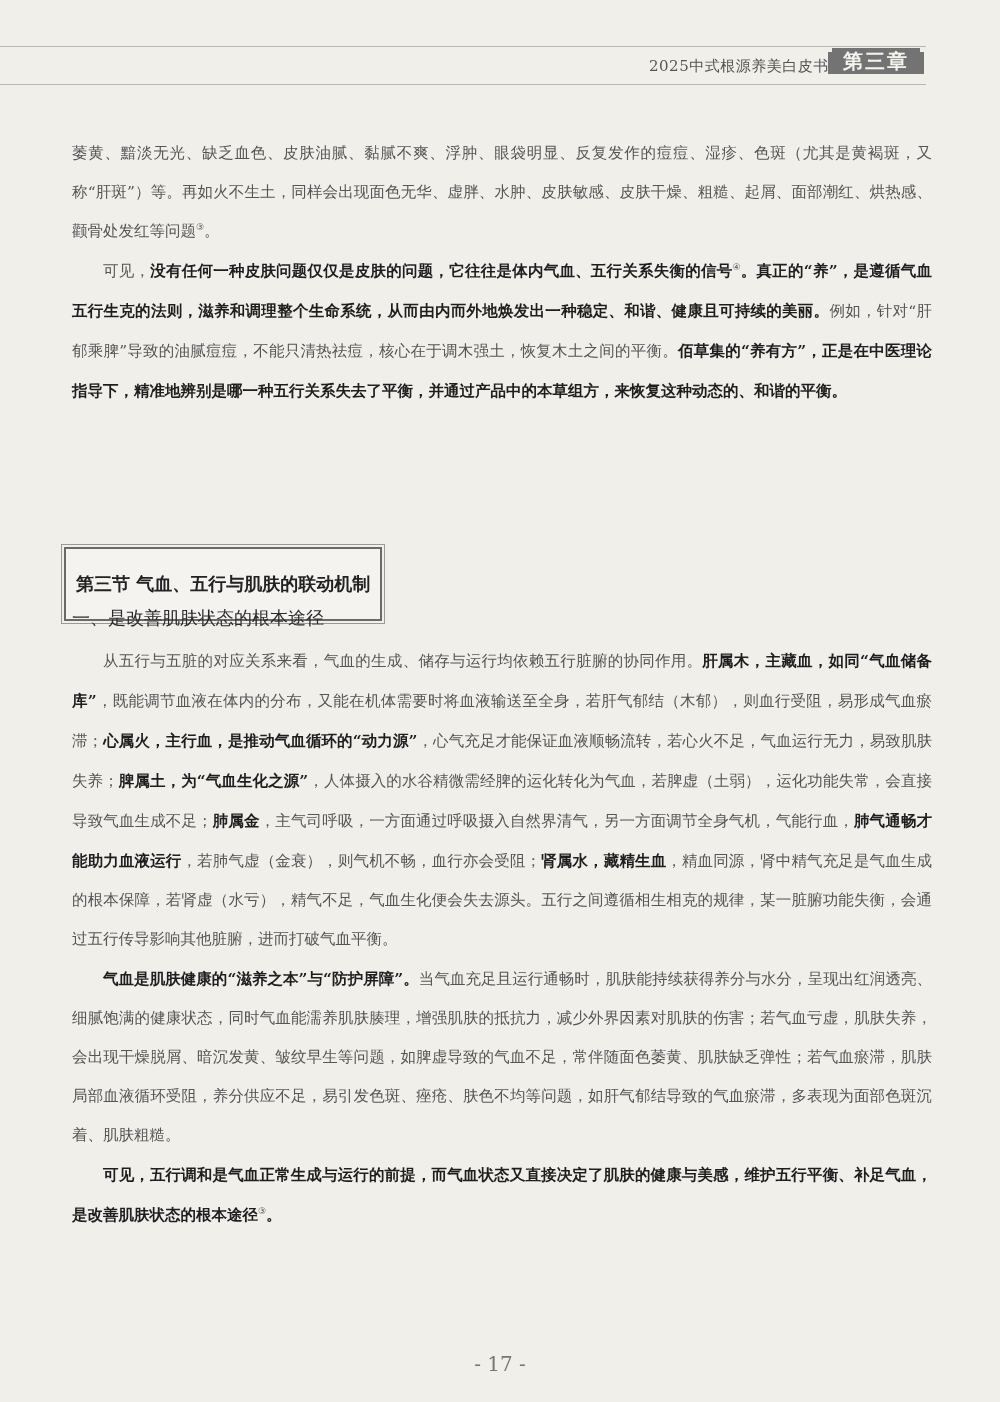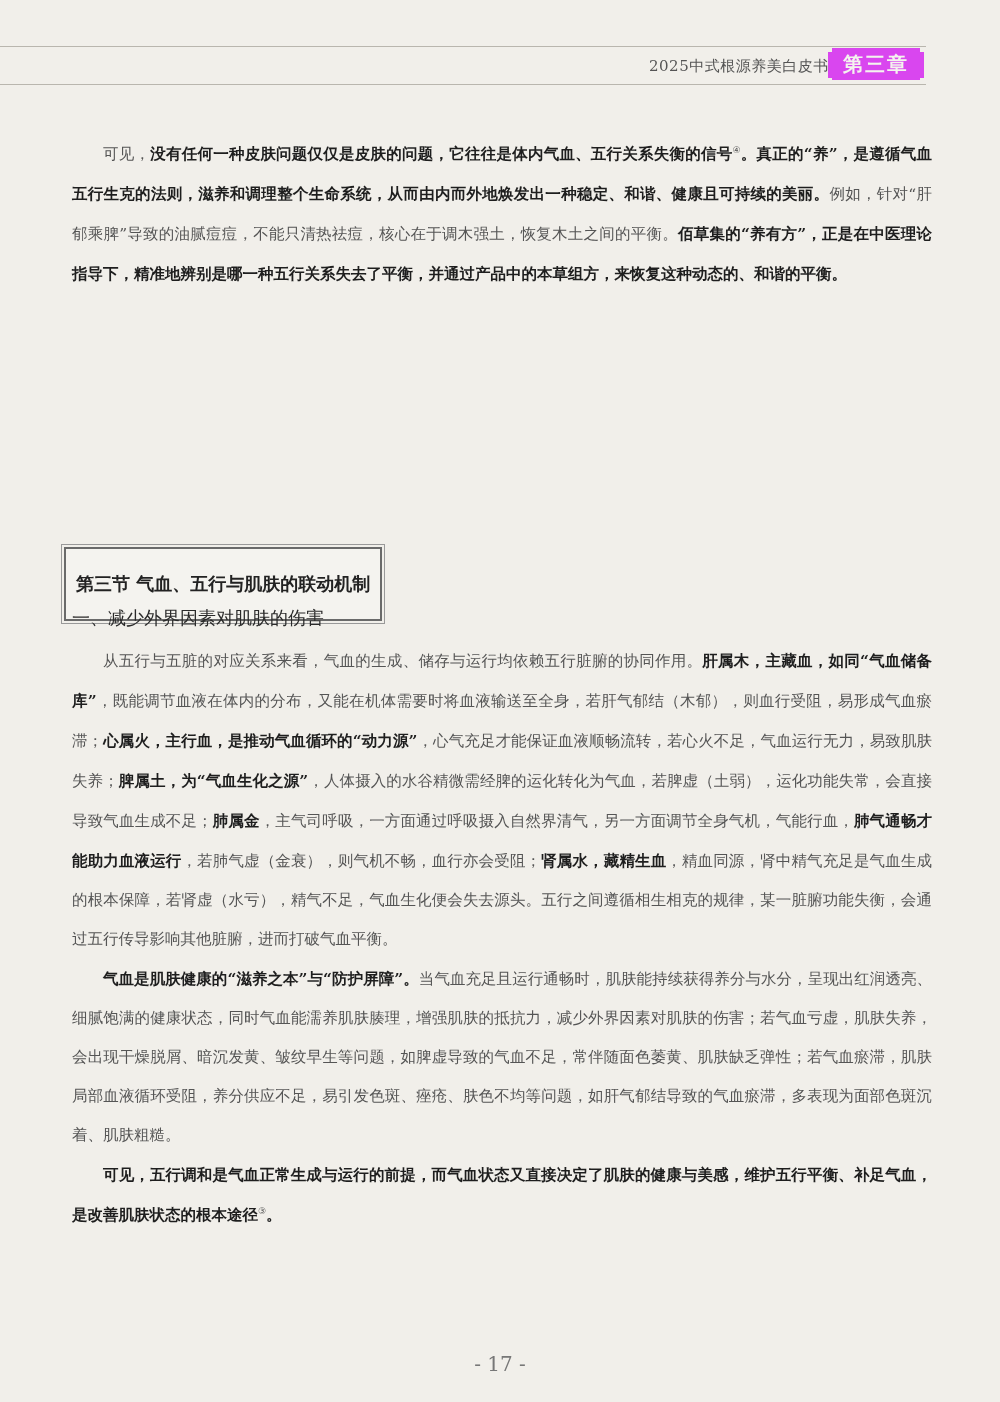--- a/index.html
+++ b/index.html
@@ -12,22 +12,22 @@
       overflow: hidden;
     }
     .header-line {
       position: absolute; left: 0; width: 926px; height: 1px; background: #b9b6ae;
     }
     .header-title {
       position: absolute; left: 636px; top: 57px;
       font-size: 15px; color: #555; letter-spacing: 0.5px; margin-left: 13px;
     }
     .chapter-badge {
-      position: absolute; left: 828px; top: 48px; width: 96px; height: 32px;
-      background: #d946ef; color: #f4f4ee;
+      position: absolute; left: 828px; top: 48px; width: 96px; height: 26px;
+      background: #737373; color: #f4f4ee;
       font-size: 20px; font-weight: bold;
       display: flex; align-items: center; justify-content: center;
       clip-path: polygon(4px 0, 92px 0, 92px 4px, 96px 4px, 96px 30px, 92px 30px, 92px 34px, 4px 34px, 4px 30px, 0 30px, 0 4px, 4px 4px);
       letter-spacing: 2px;
     }
     .content {
       position: absolute; left: 72px; width: 860px;
       font-size: 15.5px; line-height: 39px; text-align: justify;
       color: #555;
     }
@@ -57,28 +57,29 @@
   </style>
 </head>
 <body>
 
 <div class="header-line" style="top:46px;"></div>
 <div class="header-title">2025中式根源养美白皮书</div>
 <div class="chapter-badge">第三章</div>
 <div class="header-line" style="top:84px;"></div>
 
 <div class="content" style="top:134px;">
+  <p class="p"><span>萎黄、黯淡无光、缺乏血色、皮肤油腻、黏腻不爽、浮肿、眼袋明显、反复发作的痘痘、湿疹、色斑（尤其是黄褐斑，又称“肝斑”）等。再如火不生土，同样会出现面色无华、虚胖、水肿、皮肤敏感、皮肤干燥、粗糙、起屑、面部潮红、烘热感、颧骨处发红等问题</span><sup>③</sup><span>。</span></p>
   <p class="p indent"><span>可见，</span><b>没有任何一种皮肤问题仅仅是皮肤的问题，它往往是体内气血、五行关系失衡的信号</b><sup>④</sup><b>。真正的“养”，是遵循气血五行生克的法则，滋养和调理整个生命系统，从而由内而外地焕发出一种稳定、和谐、健康且可持续的美丽。</b><span>例如，针对“肝郁乘脾”导致的油腻痘痘，不能只清热祛痘，核心在于调木强土，恢复木土之间的平衡。</span><b>佰草集的“养有方”，正是在中医理论指导下，精准地辨别是哪一种五行关系失去了平衡，并通过产品中的本草组方，来恢复这种动态的、和谐的平衡。</b></p>
 </div>
 
 <div class="section-box">
   <span>第三节 气血、五行与肌肤的联动机制</span>
 </div>
 
-<div class="subheading">一、减少外界因素对肌肤的伤害</div>
+<div class="subheading">一、是改善肌肤状态的根本途径</div>
 
 <div class="content" style="top:641px;">
   <p class="p indent"><span>从五行与五脏的对应关系来看，气血的生成、储存与运行均依赖五行脏腑的协同作用。</span><b>肝属木，主藏血，如同“气血储备库”</b><span>，既能调节血液在体内的分布，又能在机体需要时将血液输送至全身，若肝气郁结（木郁），则血行受阻，易形成气血瘀滞；</span><b>心属火，主行血，是推动气血循环的“动力源”</b><span>，心气充足才能保证血液顺畅流转，若心火不足，气血运行无力，易致肌肤失养；</span><b>脾属土，为“气血生化之源”</b><span>，人体摄入的水谷精微需经脾的运化转化为气血，若脾虚（土弱），运化功能失常，会直接导致气血生成不足；</span><b>肺属金</b><span>，主气司呼吸，一方面通过呼吸摄入自然界清气，另一方面调节全身气机，气能行血，</span><b>肺气通畅才能助力血液运行</b><span>，若肺气虚（金衰），则气机不畅，血行亦会受阻；</span><b>肾属水，藏精生血</b><span>，精血同源，肾中精气充足是气血生成的根本保障，若肾虚（水亏），精气不足，气血生化便会失去源头。五行之间遵循相生相克的规律，某一脏腑功能失衡，会通过五行传导影响其他脏腑，进而打破气血平衡。</span></p>
   <p class="p indent"><b>气血是肌肤健康的“滋养之本”与“防护屏障”。</b><span>当气血充足且运行通畅时，肌肤能持续获得养分与水分，呈现出红润透亮、细腻饱满的健康状态，同时气血能濡养肌肤腠理，增强肌肤的抵抗力，减少外界因素对肌肤的伤害；若气血亏虚，肌肤失养，会出现干燥脱屑、暗沉发黄、皱纹早生等问题，如脾虚导致的气血不足，常伴随面色萎黄、肌肤缺乏弹性；若气血瘀滞，肌肤局部血液循环受阻，养分供应不足，易引发色斑、痤疮、肤色不均等问题，如肝气郁结导致的气血瘀滞，多表现为面部色斑沉着、肌肤粗糙。</span></p>
   <p class="p indent"><b>可见，五行调和是气血正常生成与运行的前提，而气血状态又直接决定了肌肤的健康与美感，维护五行平衡、补足气血，是改善肌肤状态的根本途径</b><sup>③</sup><b>。</b></p>
 </div>
 
 <div class="page-number">- 17 -</div>
 
 </body></html>

